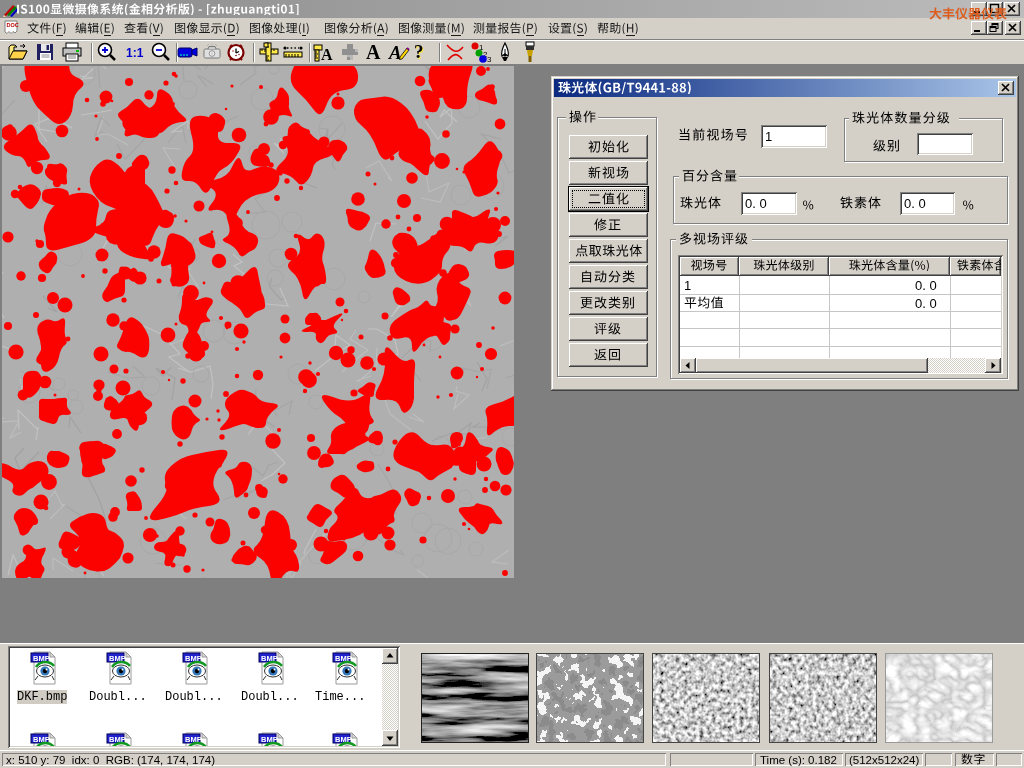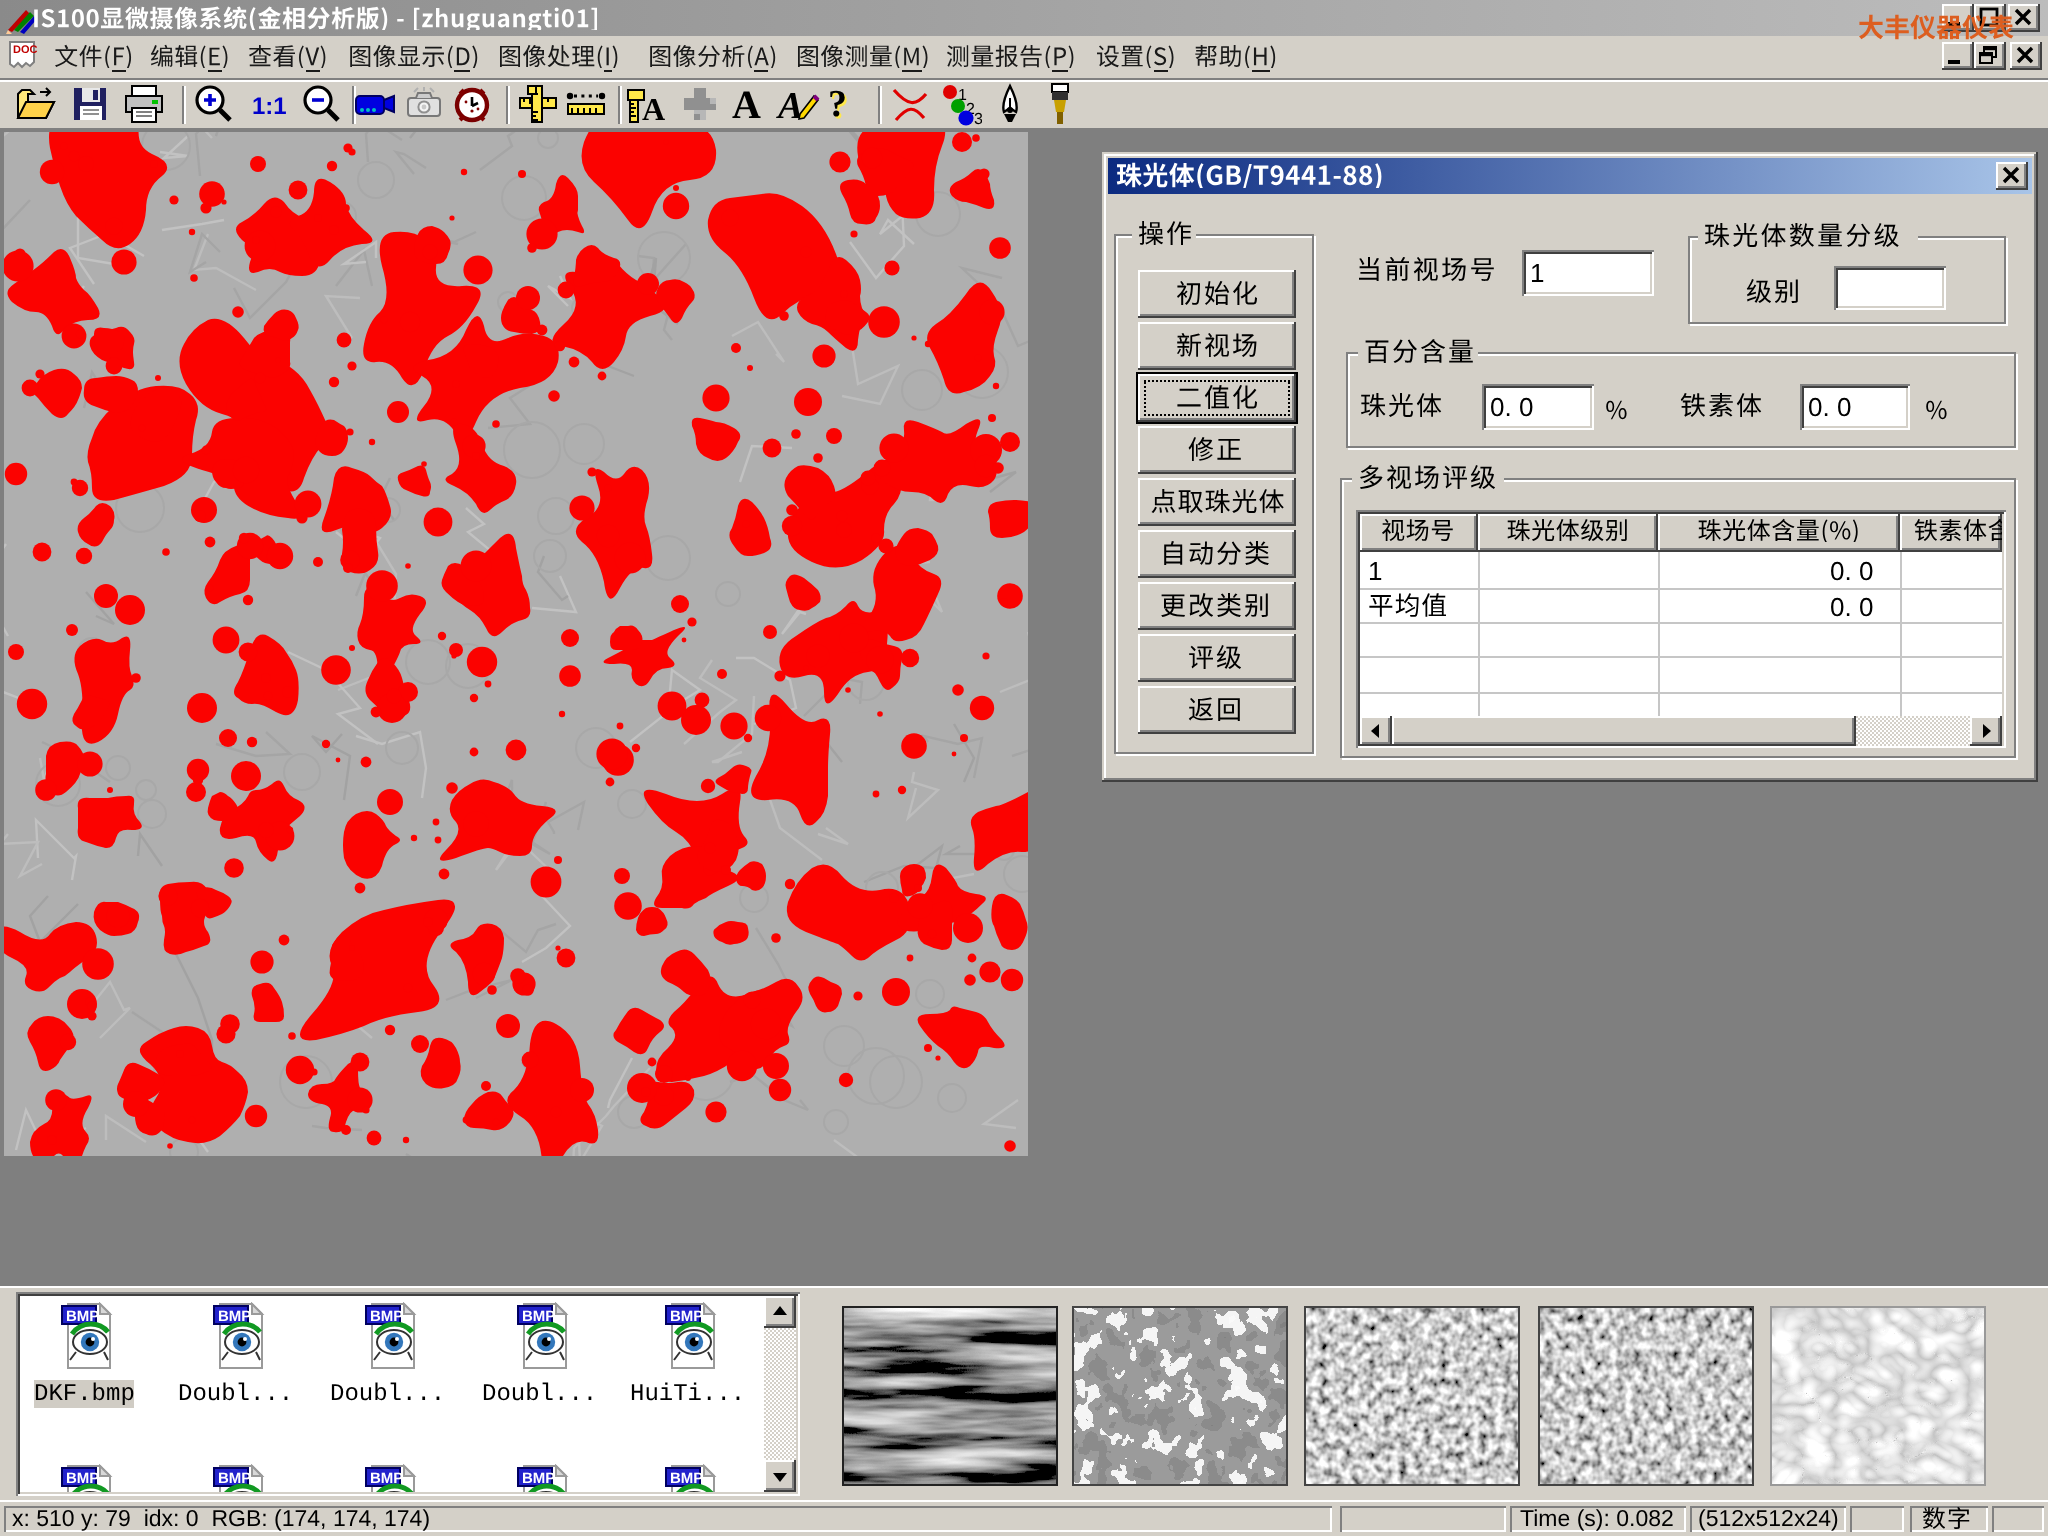--- a/index.html
+++ b/index.html
@@ -1082,21 +1082,21 @@
 <ellipse cx="17" cy="20" rx="8.5" ry="6" fill="#fff" stroke="#333"></ellipse>
 <circle cx="17" cy="20" r="4.6" fill="#3377bb"></circle>
 <circle cx="17" cy="20" r="2.2" fill="#000"></circle>
 <circle cx="18.5" cy="18.5" r="1" fill="#fff"></circle>
 <path d="M10 25 L7 29 M24 25 L26 29" stroke="#333"></path>
   </svg>
 <div class="abs" style="left:17px;top:690px;background:#d0ccc4;font:12px 'Liberation Mono';color:#000;white-space:pre">DKF.bmp</div>
 <div class="abs" style="left:89px;top:690px;font:12px 'Liberation Mono';color:#000;white-space:pre">Doubl...</div>
 <div class="abs" style="left:165px;top:690px;font:12px 'Liberation Mono';color:#000;white-space:pre">Doubl...</div>
 <div class="abs" style="left:241px;top:690px;font:12px 'Liberation Mono';color:#000;white-space:pre">Doubl...</div>
-<div class="abs" style="left:315px;top:690px;font:12px 'Liberation Mono';color:#000;white-space:pre">HuiTi...</div>
+<div class="abs" style="left:315px;top:690px;font:12px 'Liberation Mono';color:#000;white-space:pre">Time...</div>
 <div class="abs" style="left:382px;top:648px;width:16px;height:98px;background:repeating-conic-gradient(#fff 0% 25%,#d4d0c8 0% 50%) 0 0/2px 2px"></div>
 <div class="abs" style="left:382px;top:648px">
     <div class="btn abs" style="width:16px;height:16px"></div>
     <div class="abs"><svg width="16" height="16">
         <path d="M8 5 L4.5 9.5 H11.5 Z" fill="#000"></path>
       </svg></div>
   </div>
 <div class="abs" style="left:382px;top:730px">
     <div class="btn abs" style="width:16px;height:16px"></div>
     <div class="abs"><svg width="16" height="16">
@@ -1180,16 +1180,16 @@
   </svg>
 <div class="abs" style="left:0;top:750px;width:1024px;height:18px;background:#d4d0c8;border-top:1px solid #fff"></div>
 <div class="abs" style="left:2px;top:753px;width:664px;height:13px;box-shadow:inset 1px 1px 0 #808080,inset -1px -1px 0 #fff"></div>
 <div class="abs" style="left:670px;top:753px;width:83px;height:13px;box-shadow:inset 1px 1px 0 #808080,inset -1px -1px 0 #fff"></div>
 <div class="abs" style="left:755px;top:753px;width:88px;height:13px;box-shadow:inset 1px 1px 0 #808080,inset -1px -1px 0 #fff"></div>
 <div class="abs" style="left:845px;top:753px;width:78px;height:13px;box-shadow:inset 1px 1px 0 #808080,inset -1px -1px 0 #fff"></div>
 <div class="abs" style="left:925px;top:753px;width:27px;height:13px;box-shadow:inset 1px 1px 0 #808080,inset -1px -1px 0 #fff"></div>
 <div class="abs" style="left:955px;top:753px;width:39px;height:13px;box-shadow:inset 1px 1px 0 #808080,inset -1px -1px 0 #fff"></div>
 <div class="abs" style="left:996px;top:753px;width:26px;height:13px;box-shadow:inset 1px 1px 0 #808080,inset -1px -1px 0 #fff"></div>
 <div class="abs" style="left:6px;top:754px;font:11.5px 'Liberation Sans';color:#000">x: 510 y: 79&nbsp;&nbsp;idx: 0&nbsp;&nbsp;RGB: (174, 174, 174)</div>
-<div class="abs" style="left:760px;top:754px;font:11.5px 'Liberation Sans';color:#000">Time (s): 0.082</div>
+<div class="abs" style="left:760px;top:754px;font:11.5px 'Liberation Sans';color:#000">Time (s): 0.182</div>
 <div class="abs" style="left:849px;top:754px;font:11.5px 'Liberation Sans';color:#000">(512x512x24)</div>
 <svg class="t" style="left:961px;top:753px" width="25" height="12" viewBox="0 0 25.20 12.00">
     <path d="M5.3 0.7C5.1 1.2 4.7 1.9 4.4 2.3L5 2.6C5.3 2.2 5.7 1.6 6.1 1ZM1.1 1C1.4 1.5 1.7 2.2 1.8 2.6L2.5 2.3C2.4 1.9 2.1 1.2 1.7 0.8ZM4.9 7.4C4.6 8.1 4.3 8.6 3.8 9C3.3 8.8 2.9 8.6 2.4 8.4C2.6 8.1 2.8 7.8 3 7.4ZM1.3 8.7C1.9 9 2.6 9.3 3.2 9.6C2.4 10.1 1.5 10.5 0.5 10.7C0.6 10.9 0.8 11.2 0.9 11.4C2 11.1 3 10.7 3.9 10C4.3 10.2 4.7 10.4 4.9 10.6L5.5 10C5.2 9.9 4.9 9.6 4.5 9.4C5.1 8.7 5.6 7.9 5.9 6.9L5.4 6.6L5.3 6.7H3.3L3.6 6.1L2.8 5.9C2.7 6.2 2.6 6.4 2.5 6.7H0.8V7.4H2.1C1.8 7.9 1.6 8.4 1.3 8.7ZM3.1 0.5V2.7H0.6V3.5H2.8C2.2 4.2 1.3 5 0.5 5.3C0.6 5.5 0.9 5.8 1 6C1.7 5.6 2.5 5 3.1 4.2V5.7H3.9V4.1C4.5 4.5 5.2 5.1 5.5 5.3L6 4.7C5.7 4.5 4.7 3.8 4.1 3.5H6.4V2.7H3.9V0.5ZM7.5 0.6C7.2 2.7 6.7 4.7 5.8 6C6 6.1 6.3 6.4 6.5 6.5C6.8 6.1 7 5.5 7.3 5C7.5 6.1 7.9 7.2 8.3 8.2C7.7 9.3 6.7 10.2 5.4 10.8C5.6 11 5.8 11.4 5.9 11.6C7.1 10.9 8.1 10.1 8.8 9C9.4 10 10.1 10.8 11.1 11.4C11.2 11.2 11.5 10.9 11.7 10.7C10.7 10.2 9.9 9.3 9.3 8.2C9.9 6.9 10.3 5.4 10.6 3.6H11.4V2.8H8C8.1 2.1 8.3 1.4 8.4 0.7ZM9.7 3.6C9.5 5 9.2 6.2 8.8 7.2C8.3 6.2 8 4.9 7.8 3.6ZM18.1 6.2V7H13.4V7.8H18.1V10.4C18.1 10.6 18.1 10.6 17.8 10.6C17.6 10.6 16.8 10.6 16 10.6C16.2 10.8 16.4 11.3 16.4 11.5C17.4 11.5 18.1 11.5 18.5 11.4C18.9 11.2 19.1 10.9 19.1 10.4V7.8H23.8V7H19.1V6.5C20.1 6 21.2 5.1 21.9 4.4L21.3 3.9L21.1 3.9H15.4V4.8H20.2C19.6 5.3 18.8 5.9 18.1 6.2ZM17.7 0.7C17.9 1 18.1 1.4 18.3 1.7H13.6V4.2H14.4V2.6H22.7V4.2H23.6V1.7H19.4C19.2 1.3 18.9 0.8 18.6 0.4Z" fill="#000"></path>
   </svg>
 </body></html>

